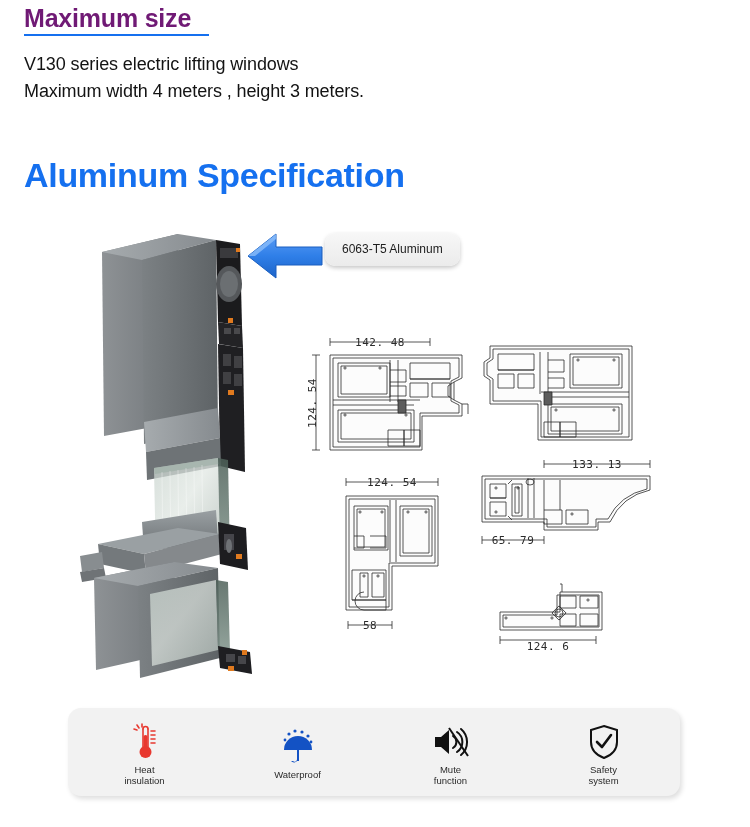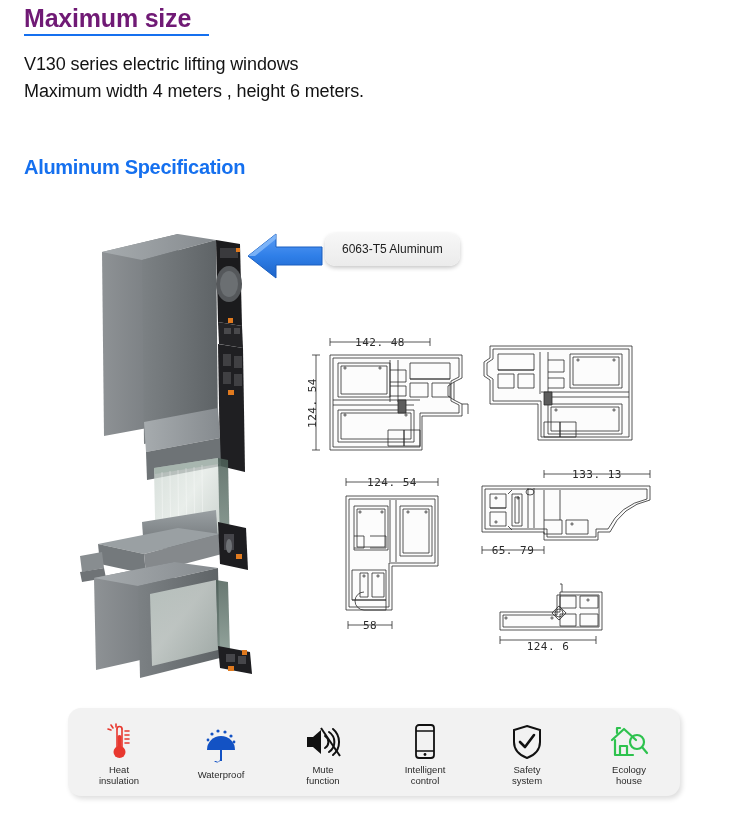--- a/index.html
+++ b/index.html
@@ -25,21 +25,21 @@
   .body-line1 {
     position: absolute; left: 24px; top: 47px;
     font-size: 18px; color: #131313; letter-spacing: -0.1px; margin-top: 7px;
   }
   .body-line2 {
     position: absolute; left: 24px; top: 81px;
     font-size: 18px; color: #131313; letter-spacing: -0.1px;
   }
   .h-alu {
     position: absolute; left: 24px; top: 156px;
-    font-size: 20px; font-weight: 700; color: #1570ef;
+    font-size: 34px; font-weight: 700; color: #1570ef;
     letter-spacing: -0.3px;
   }
 
   
   .photo { position: absolute; left: 58px; top: 222px; width: 260px; height: 460px; }
   .photo svg { display: block; }
 
   
   .callout-pill {
     position: absolute; left: 325px; top: 233px;
@@ -50,21 +50,21 @@
     box-shadow: 0 2px 4px rgba(0,0,0,.22);
   }
   .arrow-wrap { position: absolute; left: 246px; top: 230px; }
 
   
   .cad { position: absolute; }
   .cad svg { display: block; }
   #cad1 { left: 302px; top: 330px; }
   #cad2 { left: 482px; top: 332px; }
   #cad3 { left: 330px; top: 470px; }
-  #cad4 { left: 472px; top: 462px; }
+  #cad4 { left: 472px; top: 452px; }
   #cad5 { left: 492px; top: 572px; }
 
   .dimtxt { font-family: "DejaVu Sans Mono", monospace; font-size: 11px; fill: #2b2b2b; letter-spacing: .5px; }
 
   
   .feature-panel {
     position: absolute; left: 68px; top: 708px;
     width: 612px; height: 88px;
     background: #f2f2f2;
     border-radius: 13px;
@@ -84,21 +84,21 @@
     font-size: 9.5px; line-height: 11.5px; color: #2a2a2a;
     text-align: center; white-space: pre-line;
   }
 </style>
 </head>
 <body>
 
 <div class="h-max">Maximum size</div>
 <div class="h-max-underline"></div>
 <div class="body-line1">V130 series electric lifting windows</div>
-<div class="body-line2">Maximum width 4 meters , height 6 meters.</div>
+<div class="body-line2">Maximum width 4 meters , height 3 meters.</div>
 
 <div class="h-alu">Aluminum Specification</div>
 
 <div class="photo">
   <svg width="260" height="460" viewBox="0 0 260 460">
     <defs>
       <linearGradient id="gFaceA" x1="0" y1="0" x2="1" y2="0">
         <stop offset="0" stop-color="#8e9295"></stop>
           <stop offset="1" stop-color="#6f7478"></stop>
       </linearGradient>
@@ -432,55 +432,27 @@
           <path d="M26 7 A12 12 0 0 1 26 27"></path>
           <path d="M30 4 A17 17 0 0 1 30 30"></path>
         </g>
         <line x1="18" y1="3" x2="37" y2="31" stroke="#111111" stroke-width="2"></line>
       </svg>
     </div>
     <div class="feat-label">Mute
 function</div>
   </div>
 
-  <div class="feature">
-    <div class="feat-icon">
-      <svg width="28" height="38" viewBox="0 0 28 38">
-        <rect x="5" y="2" width="18" height="33" rx="3" fill="none" stroke="#111111" stroke-width="1.8"></rect>
-        <line x1="5" y1="8" x2="23" y2="8" stroke="#111111" stroke-width="1.5"></line>
-        <line x1="5" y1="28" x2="23" y2="28" stroke="#111111" stroke-width="1.5"></line>
-        <circle cx="14" cy="31.5" r="1.4" fill="#111111"></circle>
-      </svg>
-    </div>
-    <div class="feat-label">Intelligent
-control</div>
-  </div>
 
   <div class="feature">
     <div class="feat-icon">
       <svg width="32" height="38" viewBox="0 0 32 38">
         <path d="M16 3 L29 7 L29 19 Q29 30 16 35 Q3 30 3 19 L3 7 Z" fill="none" stroke="#111111" stroke-width="2"></path>
         <path d="M9 19 L14 24 L23 12" fill="none" stroke="#111111" stroke-width="2.6" stroke-linecap="round" stroke-linejoin="round"></path>
       </svg>
     </div>
     <div class="feat-label">Safety
 system</div>
   </div>
 
-  <div class="feature">
-    <div class="feat-icon">
-      <svg width="40" height="36" viewBox="0 0 40 36">
-        <g stroke="#2ec24e" stroke-width="2.2" fill="none" stroke-linejoin="round" stroke-linecap="round">
-          <path d="M3 16 L15 5 L27 16"></path>
-          <path d="M6 16 L6 31 L24 31"></path>
-          <path d="M11 31 L11 22 L18 22 L18 31"></path>
-          <circle cx="28" cy="18" r="7"></circle>
-          <line x1="33" y1="23" x2="38" y2="29"></line>
-          <path d="M8 9 L8 4 L11 4"></path>
-        </g>
-      </svg>
-    </div>
-    <div class="feat-label">Ecology
-house</div>
-  </div>
 
 
 </div>
 
 </body></html>

